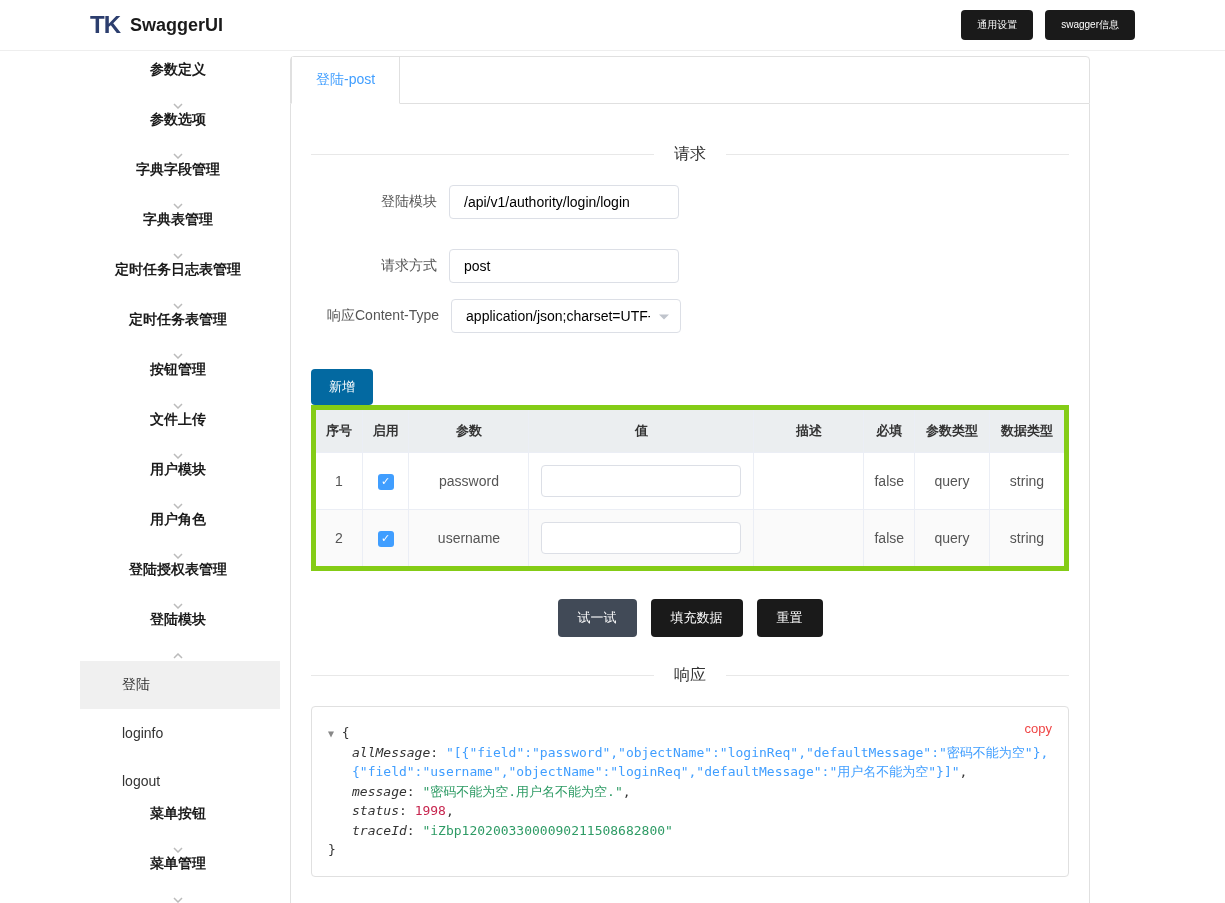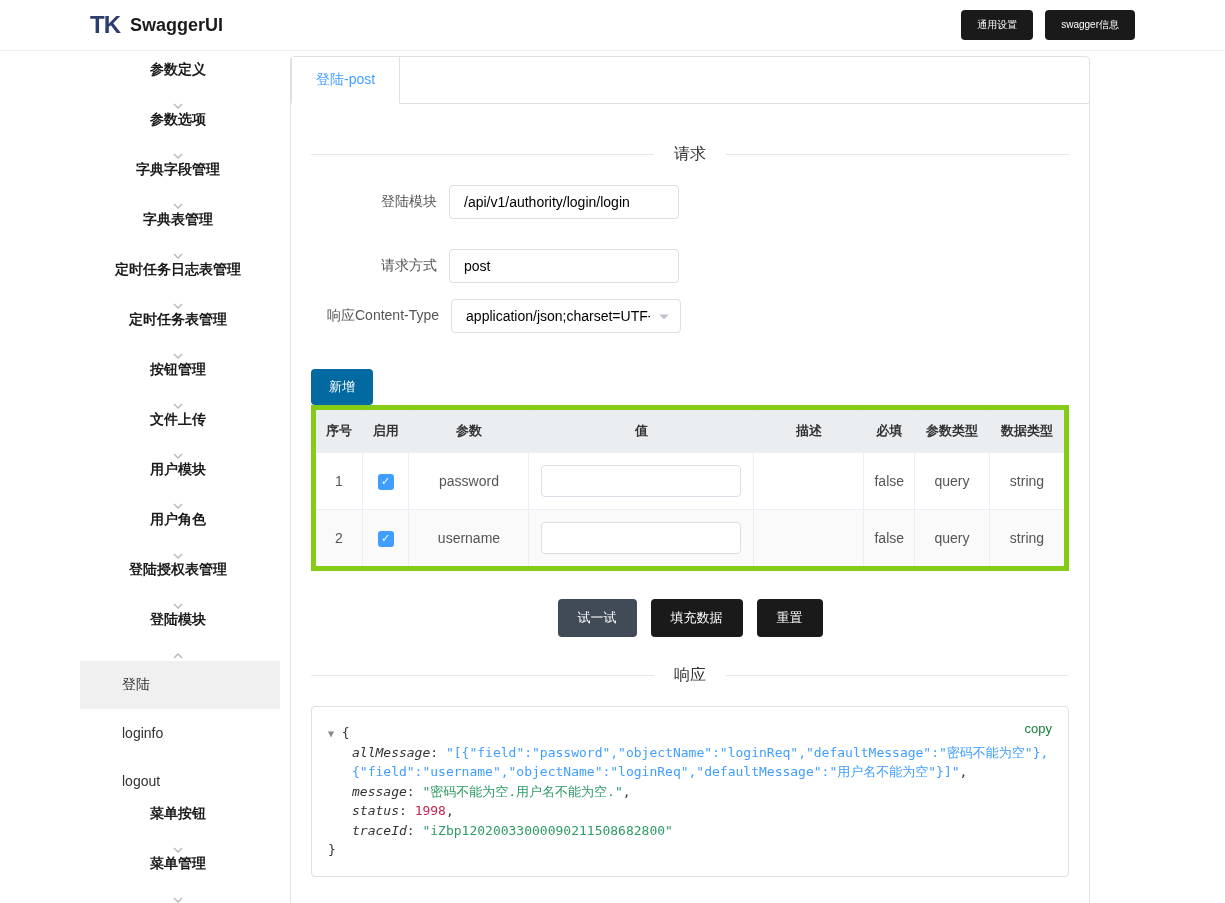--- a/index.html
+++ b/index.html
@@ -46,21 +46,21 @@
 .params-table tr:nth-child(even) td { background: #fafafa; }
 .checkbox-el { width: 16px; height: 16px; background: #409eff; border-radius: 3px; display: inline-flex; align-items: center; justify-content: center; color: #fff; font-size: 11px; cursor: pointer; }
 .cell-input { border: 1px solid #dcdfe6; border-radius: 4px; height: 32px; width: 200px; padding: 0 10px; }
 
 .action-buttons { display: flex; justify-content: center; gap: 14px; margin: 28px 0; }
 .action-btn { border: none; padding: 10px 20px; border-radius: 4px; cursor: pointer; font-size: 13px; color: #fff; }
 .btn-primary { background: #414a57; }
 .btn-dark { background: #1a1a1a; }
 
 .response-box { border: 1px solid #e0e0e0; border-radius: 4px; padding: 16px; position: relative; font-family: "SFMono-Regular", Consolas, Monaco, monospace; font-size: 13px; line-height: 1.5; }
-.copy-link { position: absolute; top: 12px; right: 16px; color: #15803d; cursor: pointer; font-family: -apple-system, sans-serif; font-size: 13px; }
+.copy-link { position: absolute; top: 12px; right: 16px; color: #ef4444; cursor: pointer; font-family: -apple-system, sans-serif; font-size: 13px; }
 .caret { color: #888; font-size: 10px; display: inline-block; }
 .json-key { color: #333; font-style: italic; }
 .json-string { color: #2e9b65; }
 .json-link-string { color: #409eff; }
 .json-number { color: #c7254e; }
 .json-brace { color: #333; }
 .json-prop { padding-left: 24px; word-wrap: break-word; }
 </style>
 </head>
 <body>

